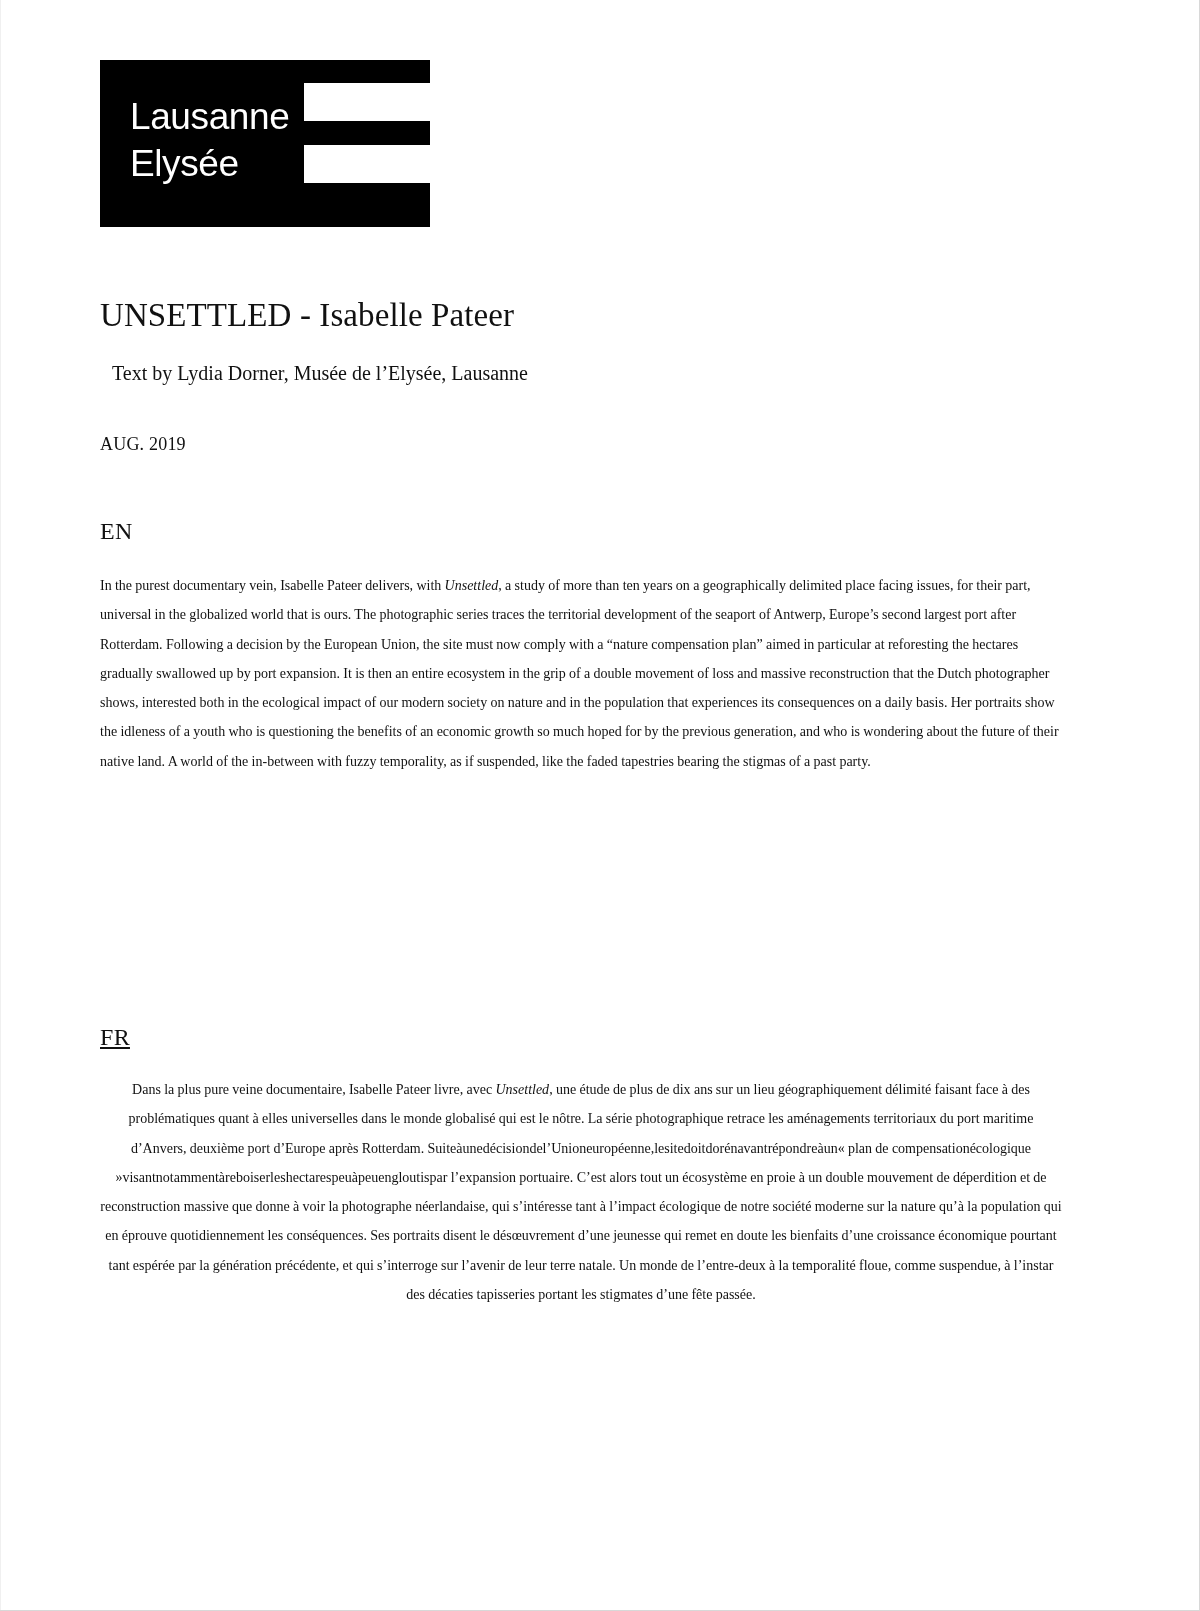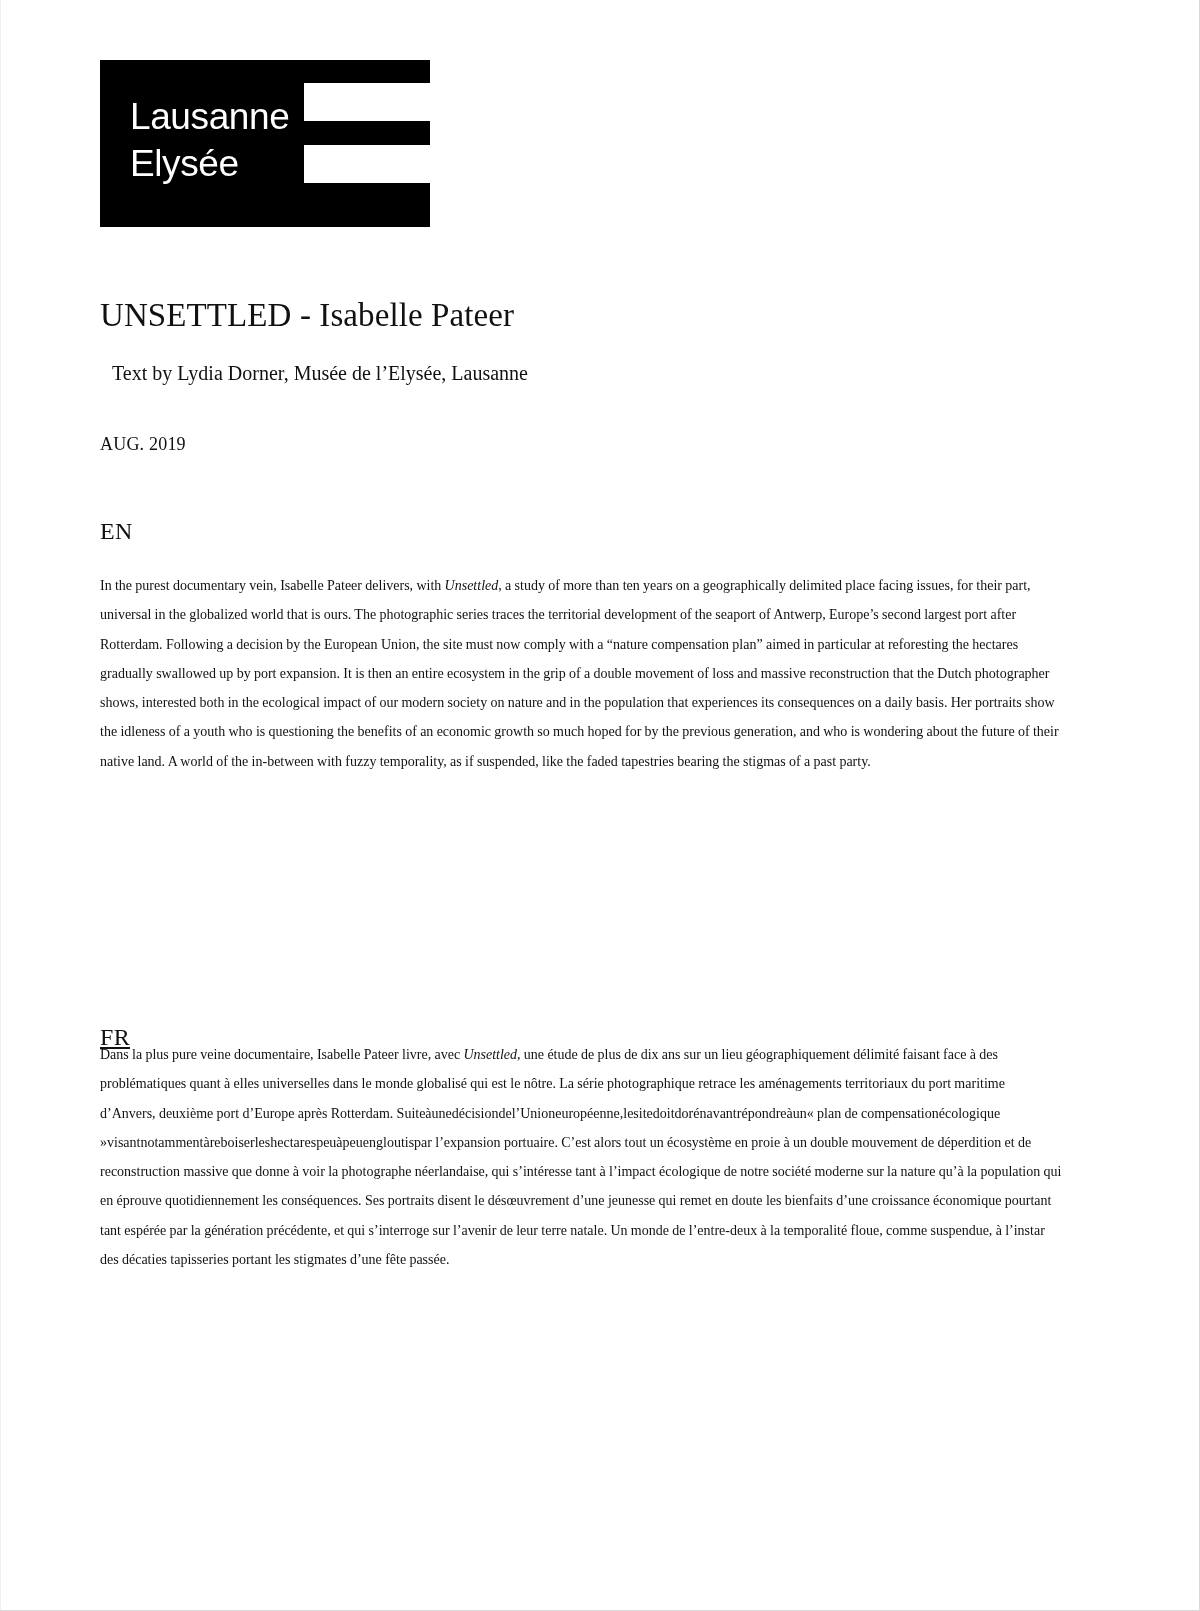--- a/index.html
+++ b/index.html
@@ -114,21 +114,21 @@
     position: absolute;
     left: 0;
     width: 962px;
     font-size: 14px;
     line-height: 29.3px;
     text-align: left;
     margin: 0;
     word-spacing: -0.2px;
   }
   .body-text.en { top: 571px; }
-  .body-text.fr { top: 1040px; }
+  .body-text.fr { top: 1075px; text-align: center; }
   .body-text i { font-style: italic; }
 </style>
 </head>
 <body>
 
 <div class="page">
 
   <div class="logo">
     <div class="logo-notch n1"></div>
     <div class="logo-notch n2"></div>

